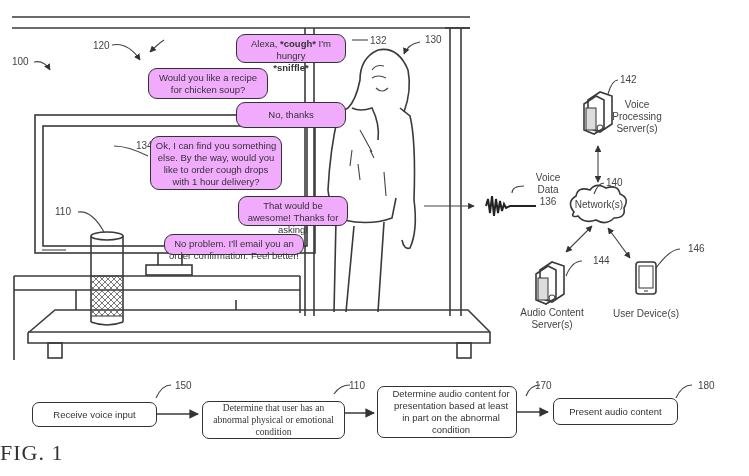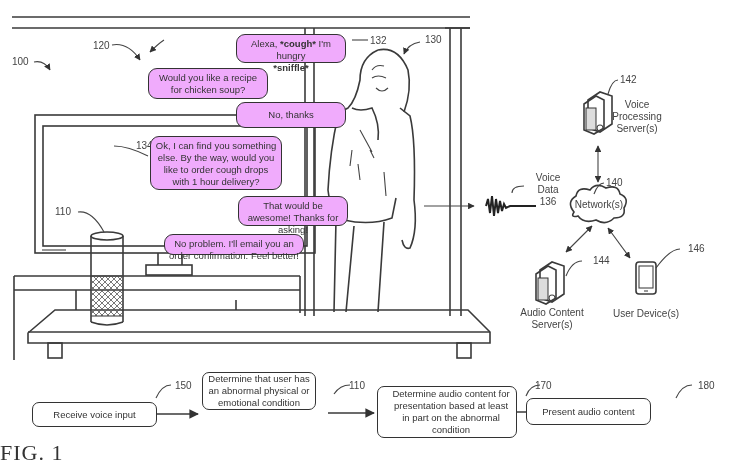--- a/index.html
+++ b/index.html
@@ -192,21 +192,21 @@
 <div class="label" style="left:515px;top:307px;width:74px;">
   <div>Audio Content</div>
   <div>Server(s)</div>
 </div>
 <div class="label" style="left:610px;top:308px;width:72px;">User Device(s)</div>
 
 <div class="ref" style="left:175px;top:380px;">150</div>
 <div class="flow" style="left:32px;top:402px;width:125px;height:25px;">Receive voice input</div>
 
 <div class="ref" style="left:349px;top:380px;">110</div>
-<div class="flow" style="left:202px;top:372px;width:114px;height:38px;">Determine that user has an abnormal physical or emotional condition</div>
+<div class="flow" style="left:202px;top:401px;width:143px;height:38px;font-family:Liberation Serif, serif;">Determine that user has an abnormal physical or emotional condition</div>
 
 <div class="ref" style="left:535px;top:380px;">170</div>
 <div class="flow" style="left:377px;top:386px;width:140px;height:52px;padding-left:12px;">Determine audio content for presentation based at least in part on the abnormal condition</div>
 
 <div class="ref" style="left:698px;top:380px;">180</div>
-<div class="flow" style="left:526px;top:398px;width:125px;height:27px;">Present audio content</div>
+<div class="flow" style="left:553px;top:398px;width:125px;height:27px;">Present audio content</div>
 
 <div class="fig">FIG. 1</div>
 
 </body></html>

